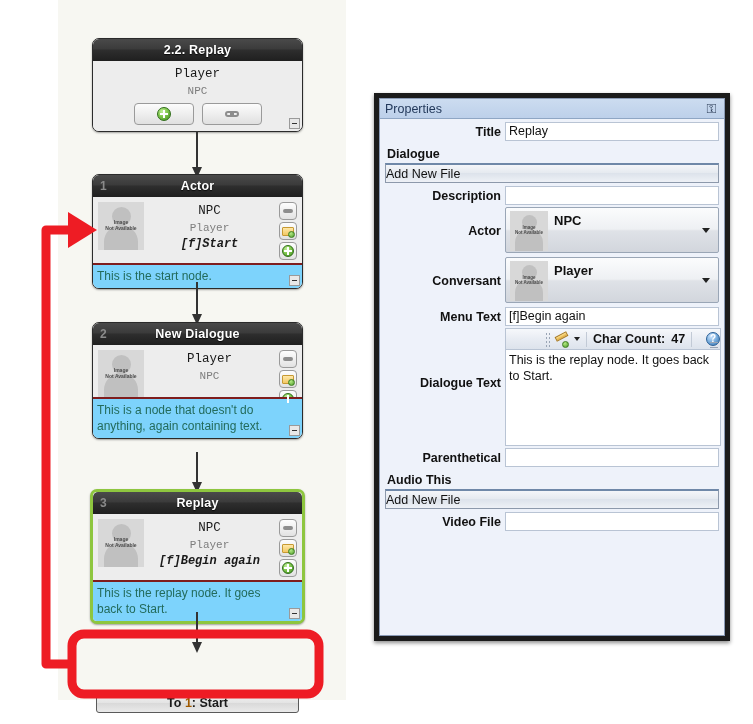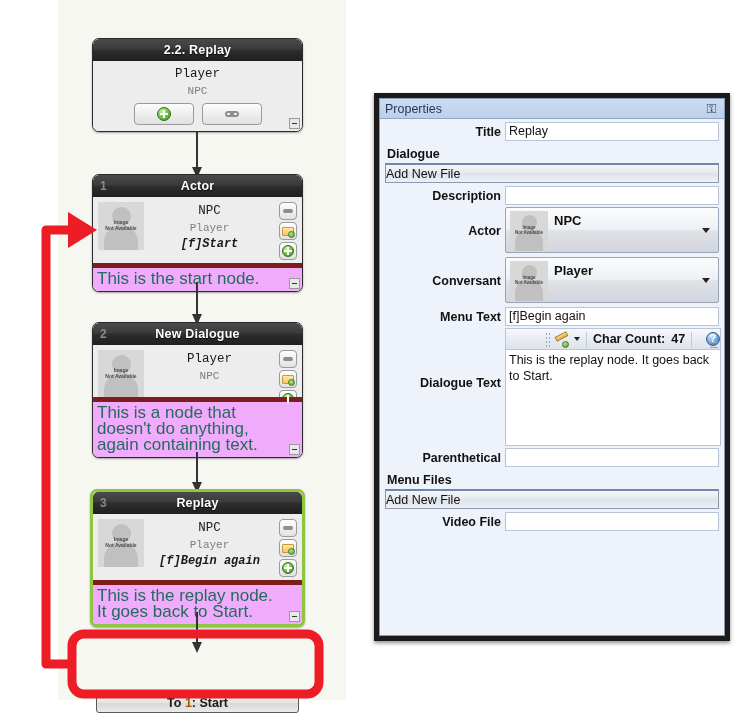--- a/index.html
+++ b/index.html
@@ -228,24 +228,24 @@
   }
   .ic-green.plus .vbar {
     position: absolute;
     left: 7px; top: 4px;
     width: 2px; height: 8px;
     background: #ffffff;
     z-index: 4;
   }
 
   .node-text {
-    background: #f0abfc;
-    border-top: 5px solid #7f1d1d;
+    background: #7dd3fc;
+    border-top: 2px solid #7f1d1d;
     color: #236b5b;
-    font-size: 17px;
+    font-size: 12px;
     line-height: 16px;
     padding: 3px 18px 4px 4px;
     position: relative;
     min-height: 16px;
   }
   .collapse-box {
     position: absolute;
     right: 2px;
     bottom: 2px;
     width: 11px;
@@ -790,21 +790,21 @@
           </div>
           <div class="dlgarea">This is the replay node. It goes back to Start.</div>
         </div>
       </div>
 
       <div class="row">
         <div class="row-label mid">Parenthetical</div>
         <div class="tfield"></div>
       </div>
 
-      <div class="section-head">Menu Files</div>
+      <div class="section-head">Audio This</div>
       <div class="addfile">Add New File</div>
 
       <div class="row">
         <div class="row-label mid">Video File</div>
         <div class="tfield"></div>
       </div>
 
     </div>
   </div>
 </div>

